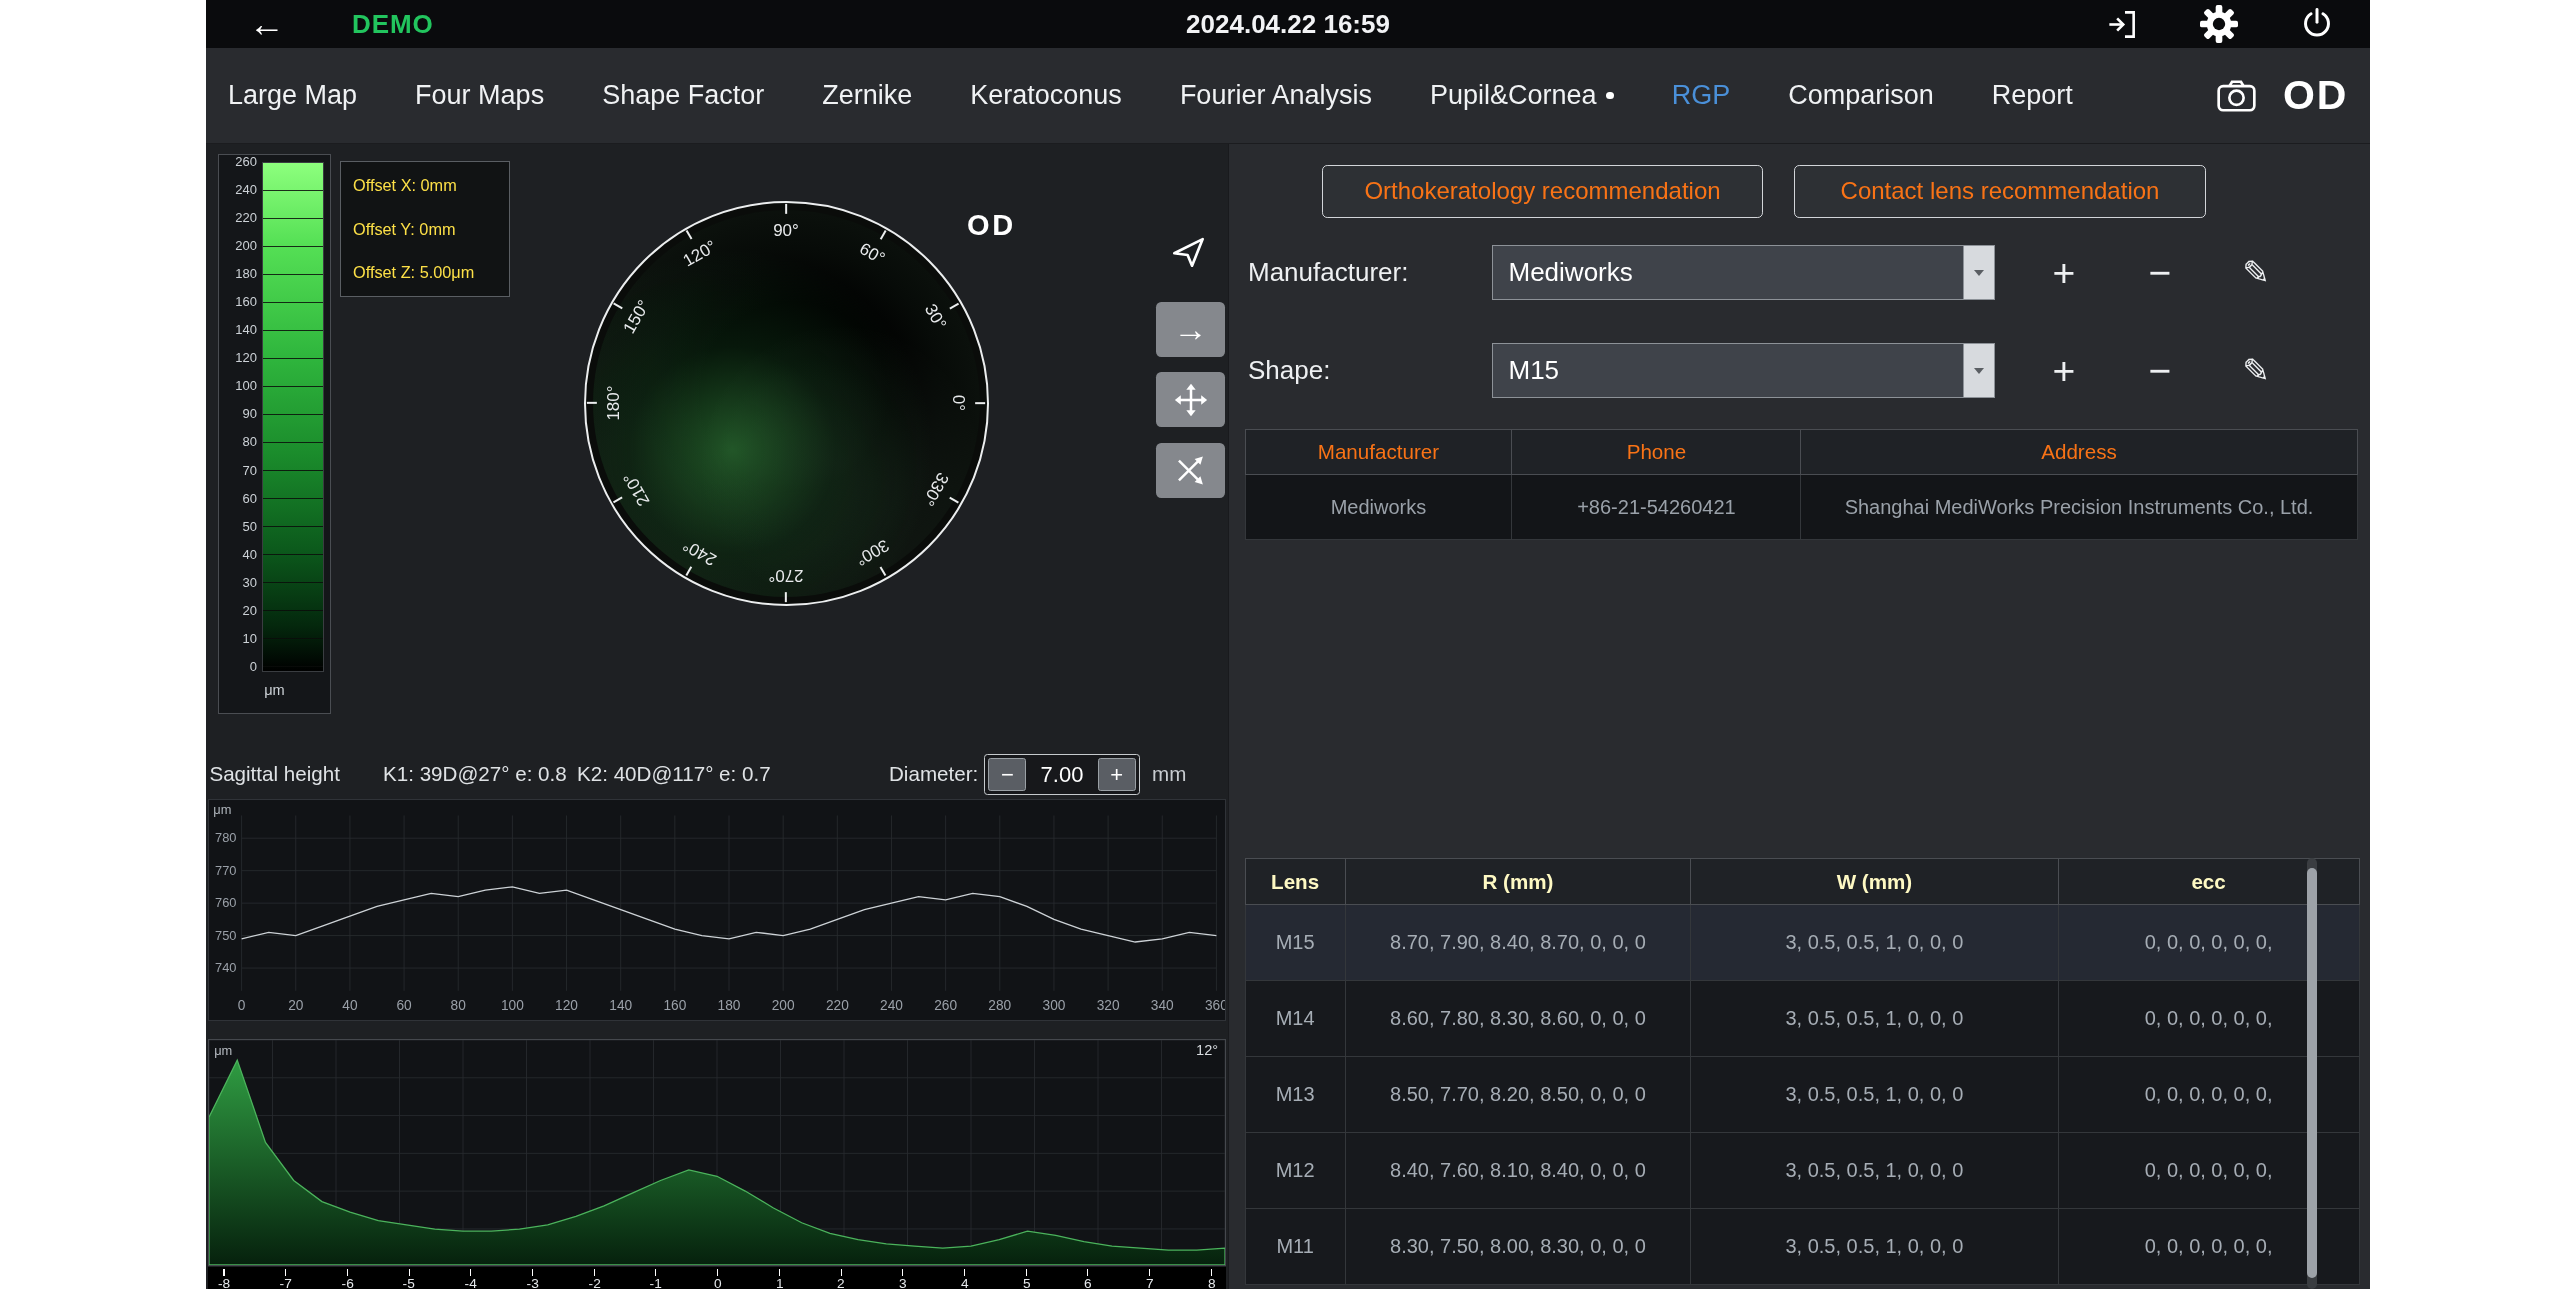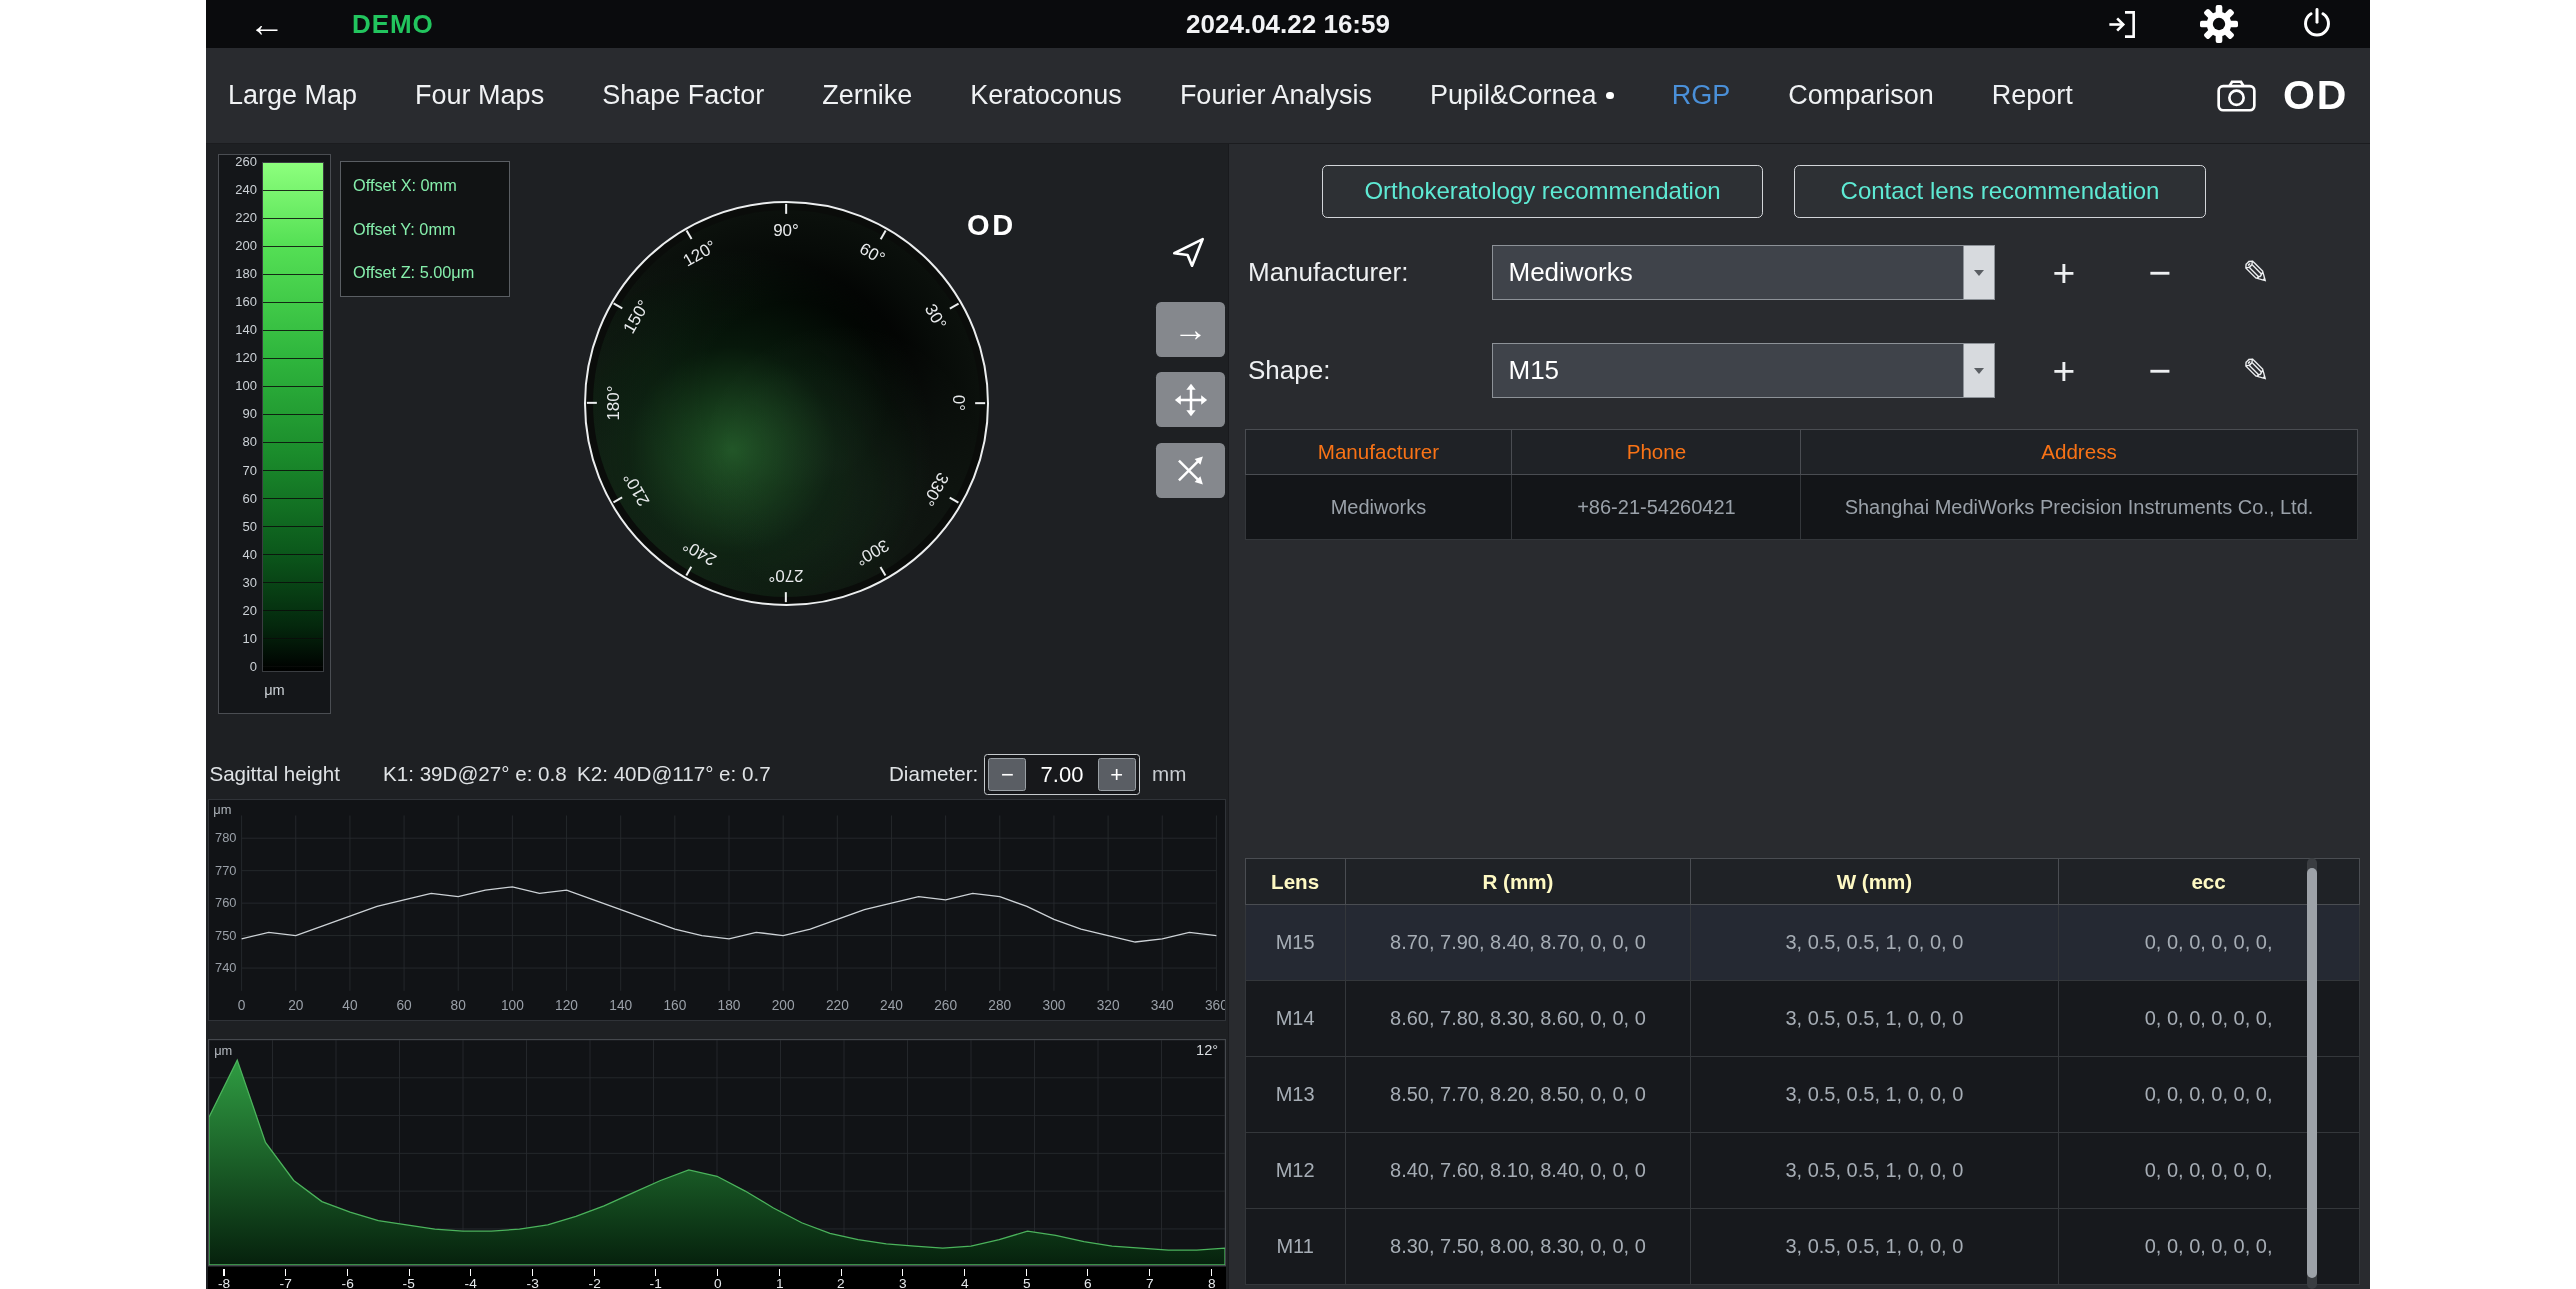--- a/index.html
+++ b/index.html
@@ -36,21 +36,21 @@
   .scale-bar{position:absolute;left:43px;top:6.9px;width:62px;height:510px;
     background:
       repeating-linear-gradient(to bottom, rgba(0,0,0,0) 0 27.5px, rgba(10,12,10,.85) 27.5px 28px),
       linear-gradient(to bottom,#8dff7d 0%,#55e055 16%,#2fb63d 38%,#1a8a2b 58%,#0c5a1c 76%,#04280d 91%,#000 100%);
     border:0.9px solid #3a3d41}
   .stick{position:absolute;left:0;width:38px;text-align:right;font-size:13px;color:#ccd1d6;line-height:13.7px}
   .scale-unit{position:absolute;left:0;top:527px;width:100%;text-align:center;font-size:14.6px;color:#ccd1d6}
 
   
   .offset-box{position:absolute;left:134px;top:17px;width:170px;height:136px;background:rgba(8,9,10,.55);border:0.9px solid #5a5e63;
-    padding:13.7px 12px;display:flex;flex-direction:column;justify-content:space-between;font-size:16.3px;color:#86efac}
+    padding:13.7px 12px;display:flex;flex-direction:column;justify-content:space-between;font-size:16.3px;color:#fde047}
 
   
   .map{position:absolute;left:378px;top:57px;width:405px;height:405px;border-radius:50%;border:2.6px solid #eceeef;background:#0a0c0a}
   .eye-img{position:absolute;inset:6.9px;border-radius:50%;
     background:
       radial-gradient(circle at 36% 62%, rgba(64,168,76,.5) 0%, rgba(30,100,45,.24) 30%, rgba(0,0,0,0) 58%),
       radial-gradient(circle at 64% 66%, rgba(190,230,200,.07) 0%, rgba(0,0,0,0) 40%),
       radial-gradient(circle at 52% 48%, #000 0 33%, #070b08 52%, #0e140f 74%, #050606 100%);}
   .deg{position:absolute;font-size:17px;color:#e8eaec;white-space:nowrap}
   .dtick{position:absolute;width:1.7px;height:10.3px;background:#eceeef}
@@ -78,21 +78,21 @@
 
   
   .sag-chart{position:absolute;left:1.7px;top:655px;width:1018px;height:222px;background:#111316;border:0.9px solid #303338}
   .profile-chart{position:absolute;left:1.7px;top:895px;width:1018px;height:227px;background:#111316;border:0.9px solid #45484d}
   .sag-chart svg,.profile-chart svg{display:block;width:100%;height:100%}
   .ruler{position:absolute;left:1.7px;top:1123px;width:1018px;height:34px;background:#000;overflow:hidden}
   .rtick{position:absolute;top:1.7px;width:1.7px;height:6.9px;background:#fff}
   .rnum{position:absolute;top:9.4px;font-size:13.7px;color:#e4e7ea;transform:translateX(-50%)}
 
   
-  .rec-btn{position:absolute;top:20.6px;height:53px;background:#2d3034;border:1.7px solid #d2d5d9;border-radius:5.2px;color:#5eead4;
+  .rec-btn{position:absolute;top:20.6px;height:53px;background:#2d3034;border:1.7px solid #d2d5d9;border-radius:5.2px;color:#f97316;
     font-size:24px;font-family:inherit;cursor:pointer;white-space:nowrap}
   .b1{left:93px;width:441px}
   .b2{left:565px;width:412px}
   .f-label{position:absolute;font-size:26px;color:#eef0f2;line-height:55px}
   .l1{left:19px;top:101px}
   .l2{left:19px;top:199px}
   .dropdown{position:absolute;left:263px;width:503px;height:55px;background:#3f434a;border:0.9px solid #8d9298;display:flex;align-items:stretch;cursor:pointer}
   .d1{top:101px}
   .d2{top:199px}
   .dropdown .val{flex:1;display:flex;align-items:center;padding-left:15.5px;font-size:26px;color:#fff}

